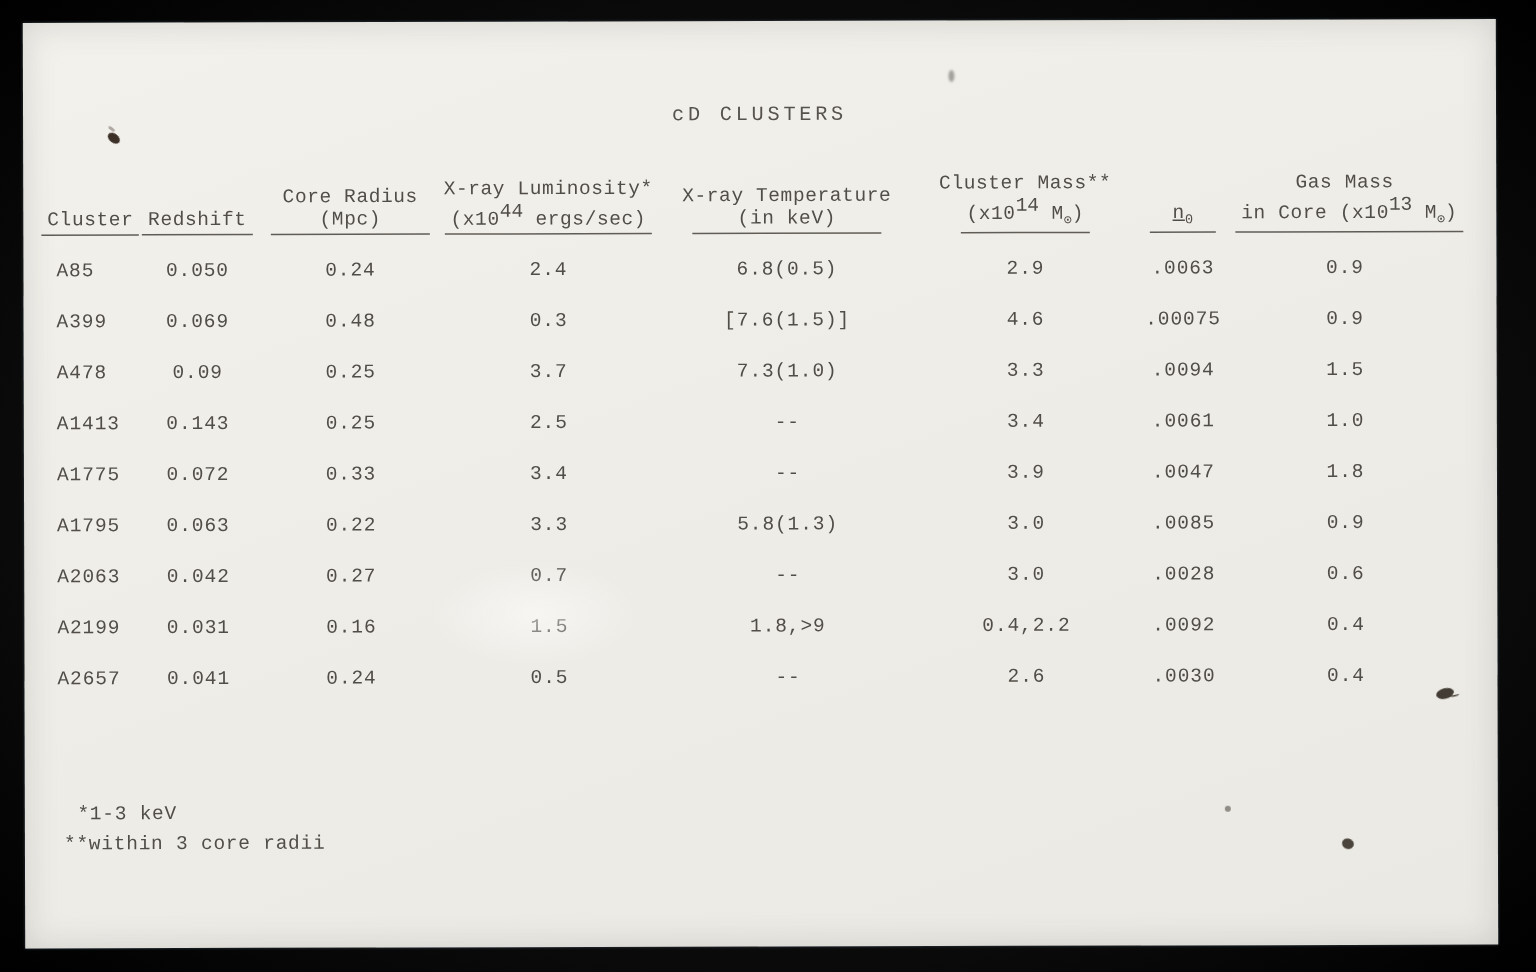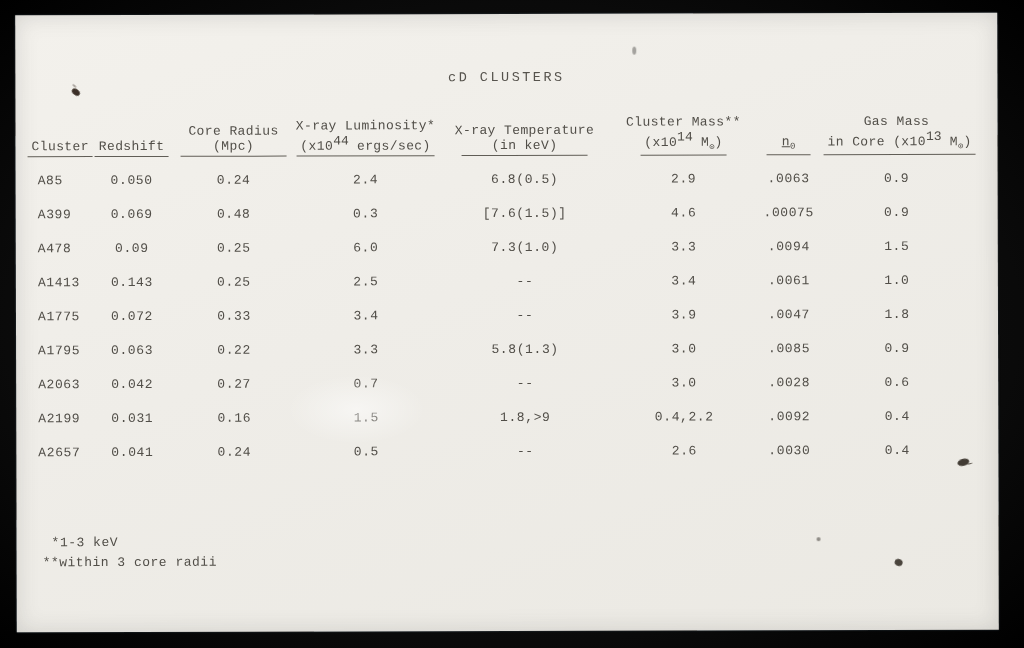--- a/index.html
+++ b/index.html
@@ -128,21 +128,21 @@
         <td>0.3</td>
         <td>[7.6(1.5)]</td>
         <td>4.6</td>
         <td>.00075</td>
         <td>0.9</td>
       </tr>
       <tr>
         <td class="cl">A478</td>
         <td>0.09</td>
         <td>0.25</td>
-        <td>6.0</td>
+        <td>3.7</td>
         <td>7.3(1.0)</td>
         <td>3.3</td>
         <td>.0094</td>
         <td>1.5</td>
       </tr>
       <tr>
         <td class="cl">A1413</td>
         <td>0.143</td>
         <td>0.25</td>
         <td>2.5</td>

